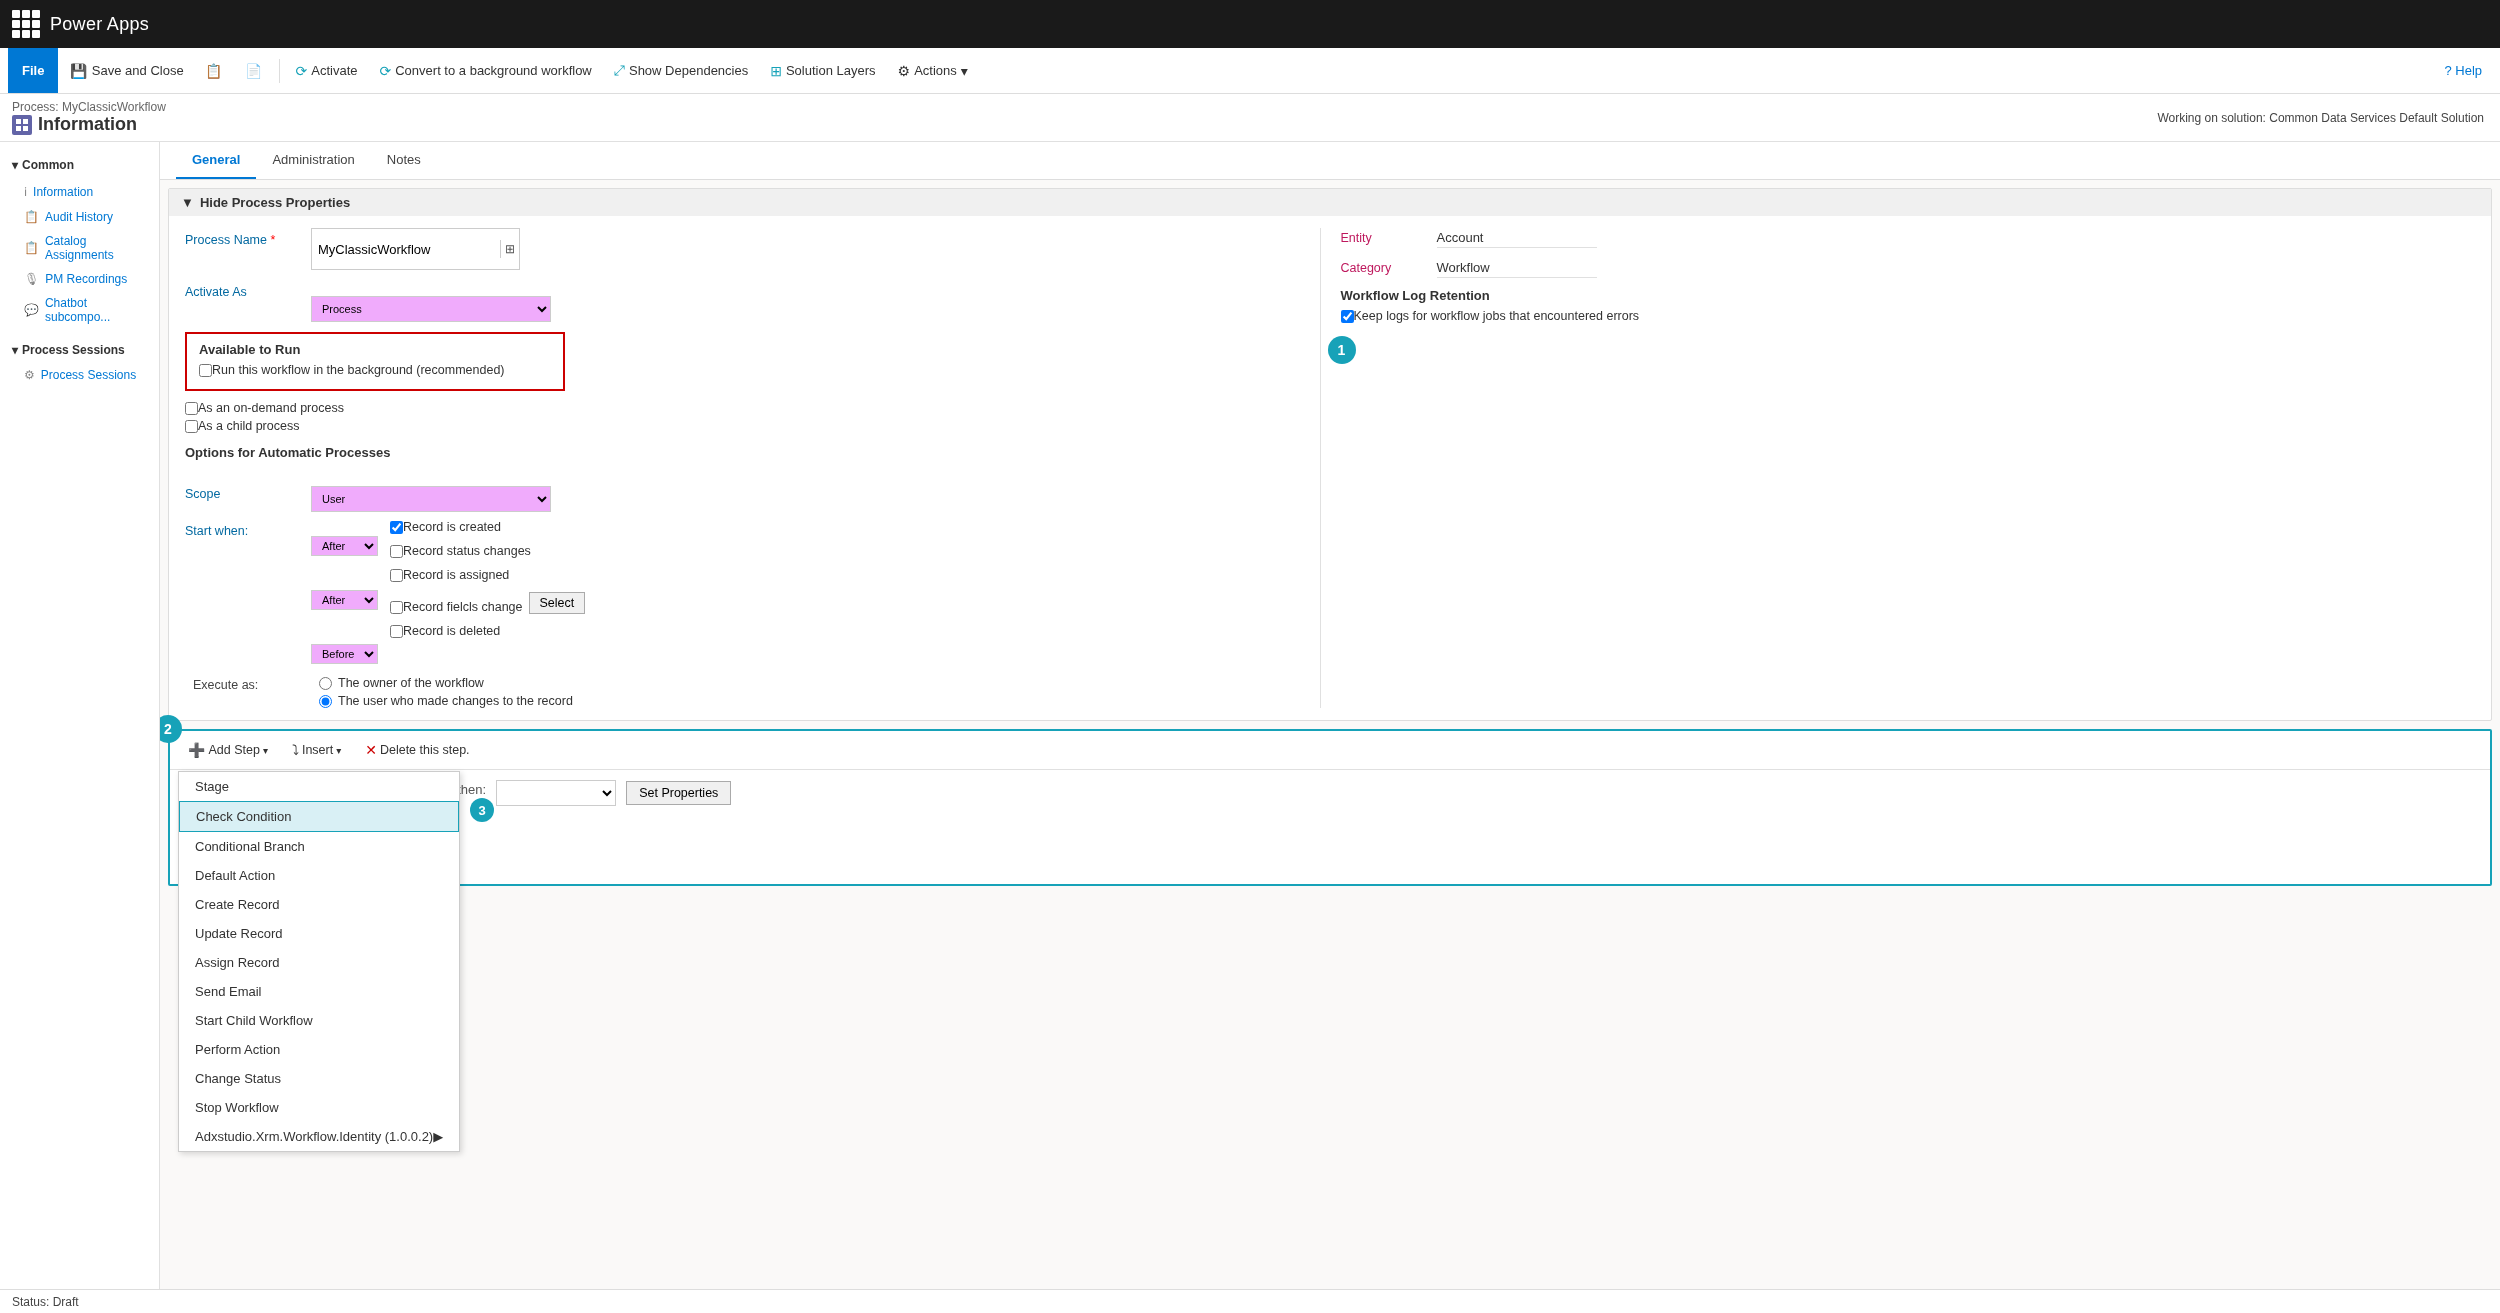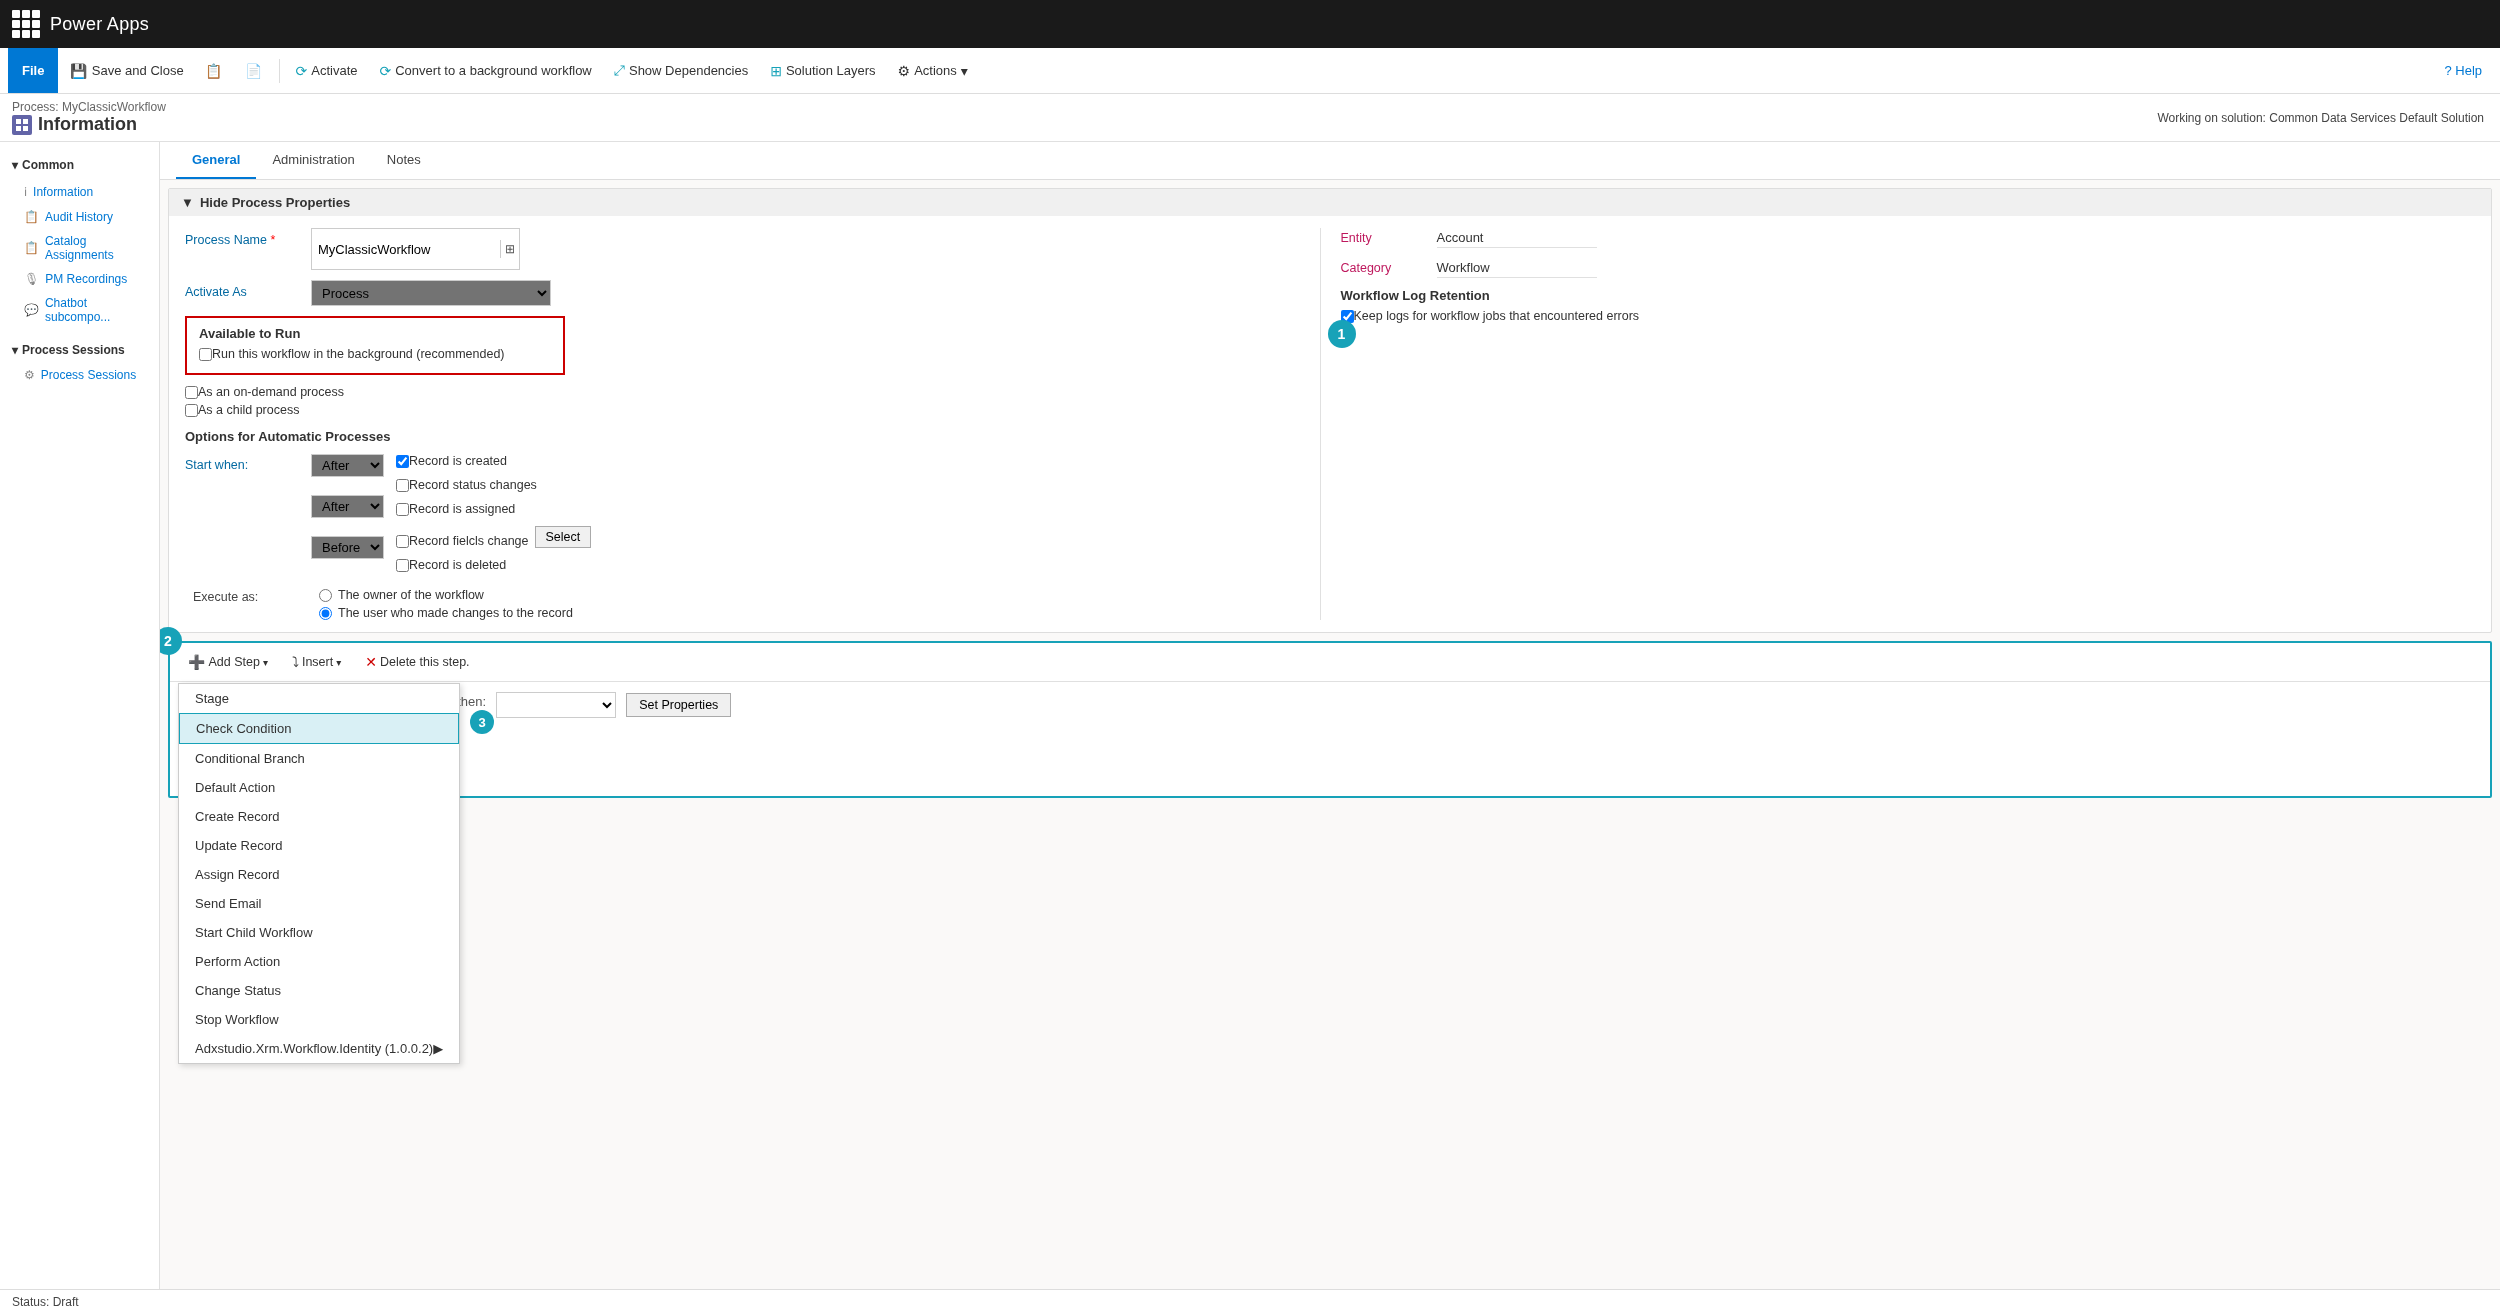--- a/index.html
+++ b/index.html
@@ -249,22 +249,23 @@
       color: #555;
       font-size: 12px;
       border-left: 1px solid #ccc;
     }
     .form-select {
       flex: 1;
       max-width: 240px;
       height: 26px;
       border: 1px solid #ccc;
       padding: 2px 6px;
-      font-size: 13px;
-      background: #737373;
+      font-size: 11px;
+      background: #f0abfc;
+      margin-top: 16px;
     }
     .form-right-row {
       display: flex;
       align-items: center;
       margin-bottom: 10px;
       gap: 16px;
     }
     .form-right-label {
       min-width: 80px;
       font-size: 12.5px;
@@ -664,20 +665,26 @@
             </div>
             <div class="checkbox-row" style="margin-left:0; margin-bottom:12px;">
               <input type="checkbox" style="">
               <span>As a child process</span>
             </div>
 
             
             <div class="options-title">Options for Automatic Processes</div>
 
             
+            <div class="scope-row">
+              <span class="form-label">Scope</span>
+              <select class="form-select">
+                <option>User</option>
+              </select>
+            </div>
 
             
             <div class="form-row" style="align-items:flex-start;">
               <span class="form-label" style="padding-top:4px;">Start when:</span>
               <div style="display:flex; gap:12px; align-items:flex-start;">
                 <div class="start-when-selects">
                   <select class="form-select" style="max-width:120px;">
                     <option>After</option>
                   </select>
                   <select class="form-select" style="max-width:120px;">

